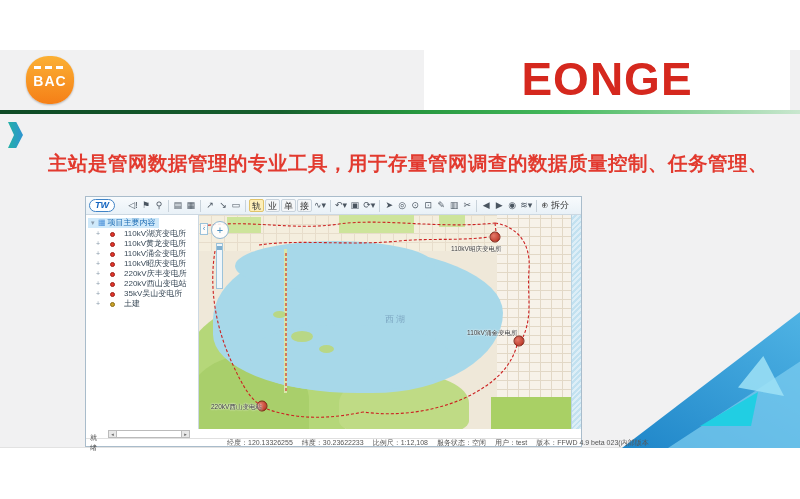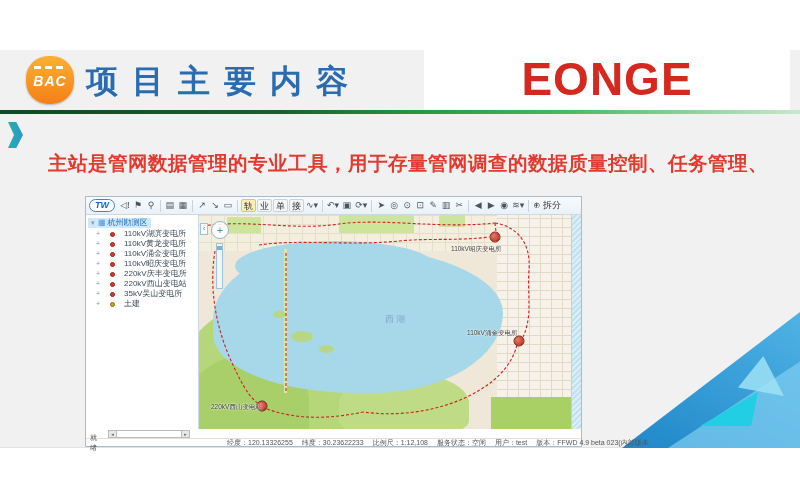--- a/index.html
+++ b/index.html
@@ -6,21 +6,21 @@
   body{font-family:"Liberation Sans",sans-serif;}
   #stage{position:relative;width:800px;height:499px;overflow:hidden;background:#fff;}
   #stage *{box-sizing:border-box;}
   .abs{position:absolute;}
 
   
   #slide-bg{left:0;top:50px;width:800px;height:398px;background:#f1f1f2;border-bottom:1px solid #e2e2e2;}
 
   
   #header-icon{left:26px;top:56px;width:48px;height:48px;border-radius:22px;
-    background:linear-gradient(180deg,#fbb034,#f57f17);box-shadow:0 1px 2px rgba(0,0,0,.25);font-style:italic;}
+    background:linear-gradient(180deg,#fbb034,#f57f17);box-shadow:0 1px 2px rgba(0,0,0,.25);}
   #header-icon .bars{height:3px;margin:10px 8px 4px;
     background:repeating-linear-gradient(90deg,#fff 0 7px,rgba(255,255,255,0) 7px 11px);}
   #header-icon .abc{color:#fff;font-weight:bold;font-size:14px;text-align:center;letter-spacing:1px;}
   #page-title{left:86px;top:60px;font-family:"Liberation Serif",serif;font-weight:bold;
     font-size:32px;color:#2b6cb0;letter-spacing:14px;white-space:nowrap;}
   #logo-box{left:424px;top:48px;width:366px;height:62px;background:#fff;display:flex;
     align-items:center;justify-content:center;gap:24px;z-index:2;}
   #logo-latin{color:#d5281e;font-weight:900;font-size:46px;letter-spacing:1px;line-height:1;}
   #logo-cjk{color:#151515;font-weight:900;font-size:36px;line-height:1;}
   #green-divider{left:0;top:110px;width:800px;height:4px;
@@ -47,21 +47,21 @@
   #tri3{left:700px;top:392px;width:58px;height:34px;z-index:1;
     clip-path:polygon(0 100%,100% 0,88% 100%);background:#19cfe2;opacity:.9;}
   #tri4{left:738px;top:356px;width:46px;height:42px;z-index:1;
     clip-path:polygon(55% 0,100% 95%,0 75%);background:#9fe2f6;opacity:.85;}
 
   
   #app{left:85px;top:196px;width:497px;height:251px;background:#fff;
     border:1px solid #a9bccb;z-index:3;}
   #toolbar{position:absolute;left:0;top:0;width:495px;height:18px;
     background:linear-gradient(#f8fbfd,#e9f1f7);border-bottom:1px solid #ccd8e2;
-    display:flex;align-items:center;padding:0 3px;gap:1px;}
+    display:flex;align-items:center;padding:0 3px;gap:9px;}
   #tw-logo{color:#1565c0;border:1px solid #3f83c6;border-radius:8px;padding:0 5px;margin-right:3px;
     font-weight:900;font-style:italic;font-size:9px;background:#fff;height:13px;line-height:11px;}
   .tbtn{min-width:12px;height:13px;line-height:13px;font-size:9px;color:#4a5560;
     text-align:center;padding:0 1px;white-space:nowrap;}
   .tbtn.cjk{background:#f4f6f8;border:1px solid #c9d3dc;border-radius:2px;padding:0 2px;color:#333;}
   .tbtn.hl{background:#fdeeb8;border-color:#e0c36a;}
   .tbtn.split{color:#333;}
   .tsep{width:1px;height:12px;background:#c8d2da;margin:0 2px;}
 
   
@@ -135,21 +135,20 @@
 
   <div id="tri1" class="abs"></div>
   <div id="tri2" class="abs"></div>
   <div id="tri3" class="abs"></div>
   <div id="tri4" class="abs"></div>
 
   <div id="header-icon" class="abs">
     <div class="bars"></div>
     <div class="abc">BAC</div>
   </div>
-  <div id="page-title" class="abs">项目主要内容</div>
   <div id="logo-box" class="abs">
     <span id="logo-latin">EONGE</span>
   </div>
   <div id="green-divider" class="abs"></div>
 
   <div id="banner-chip" class="abs"></div>
 
   <div id="para" class="abs">
     <div>主站是管网数据管理的专业工具，用于存量管网调查的数据质量控制、任务管理、</div>
   </div>
@@ -194,21 +193,21 @@
           <span class="tbtn">≋▾</span>
           <span class="tsep"></span>
           <span class="tbtn split">⊕ 拆分</span>
         </span>
     </div>
 
     <div id="tree">
       <div class="troot">
         <span class="texp">▾</span>
         <span class="folder">▦</span>
-        <span class="tlabel">杭州勘测区</span>
+        <span class="tlabel">项目主要内容</span>
       </div>
       <div id="tree-items">
           <div class="titem">
             <span class="texp">+</span>
             <span class="tdot red"></span>
             <span class="tlabel">110kV湖滨变电所</span>
           </div>
           <div class="titem">
             <span class="texp">+</span>
             <span class="tdot red"></span>

